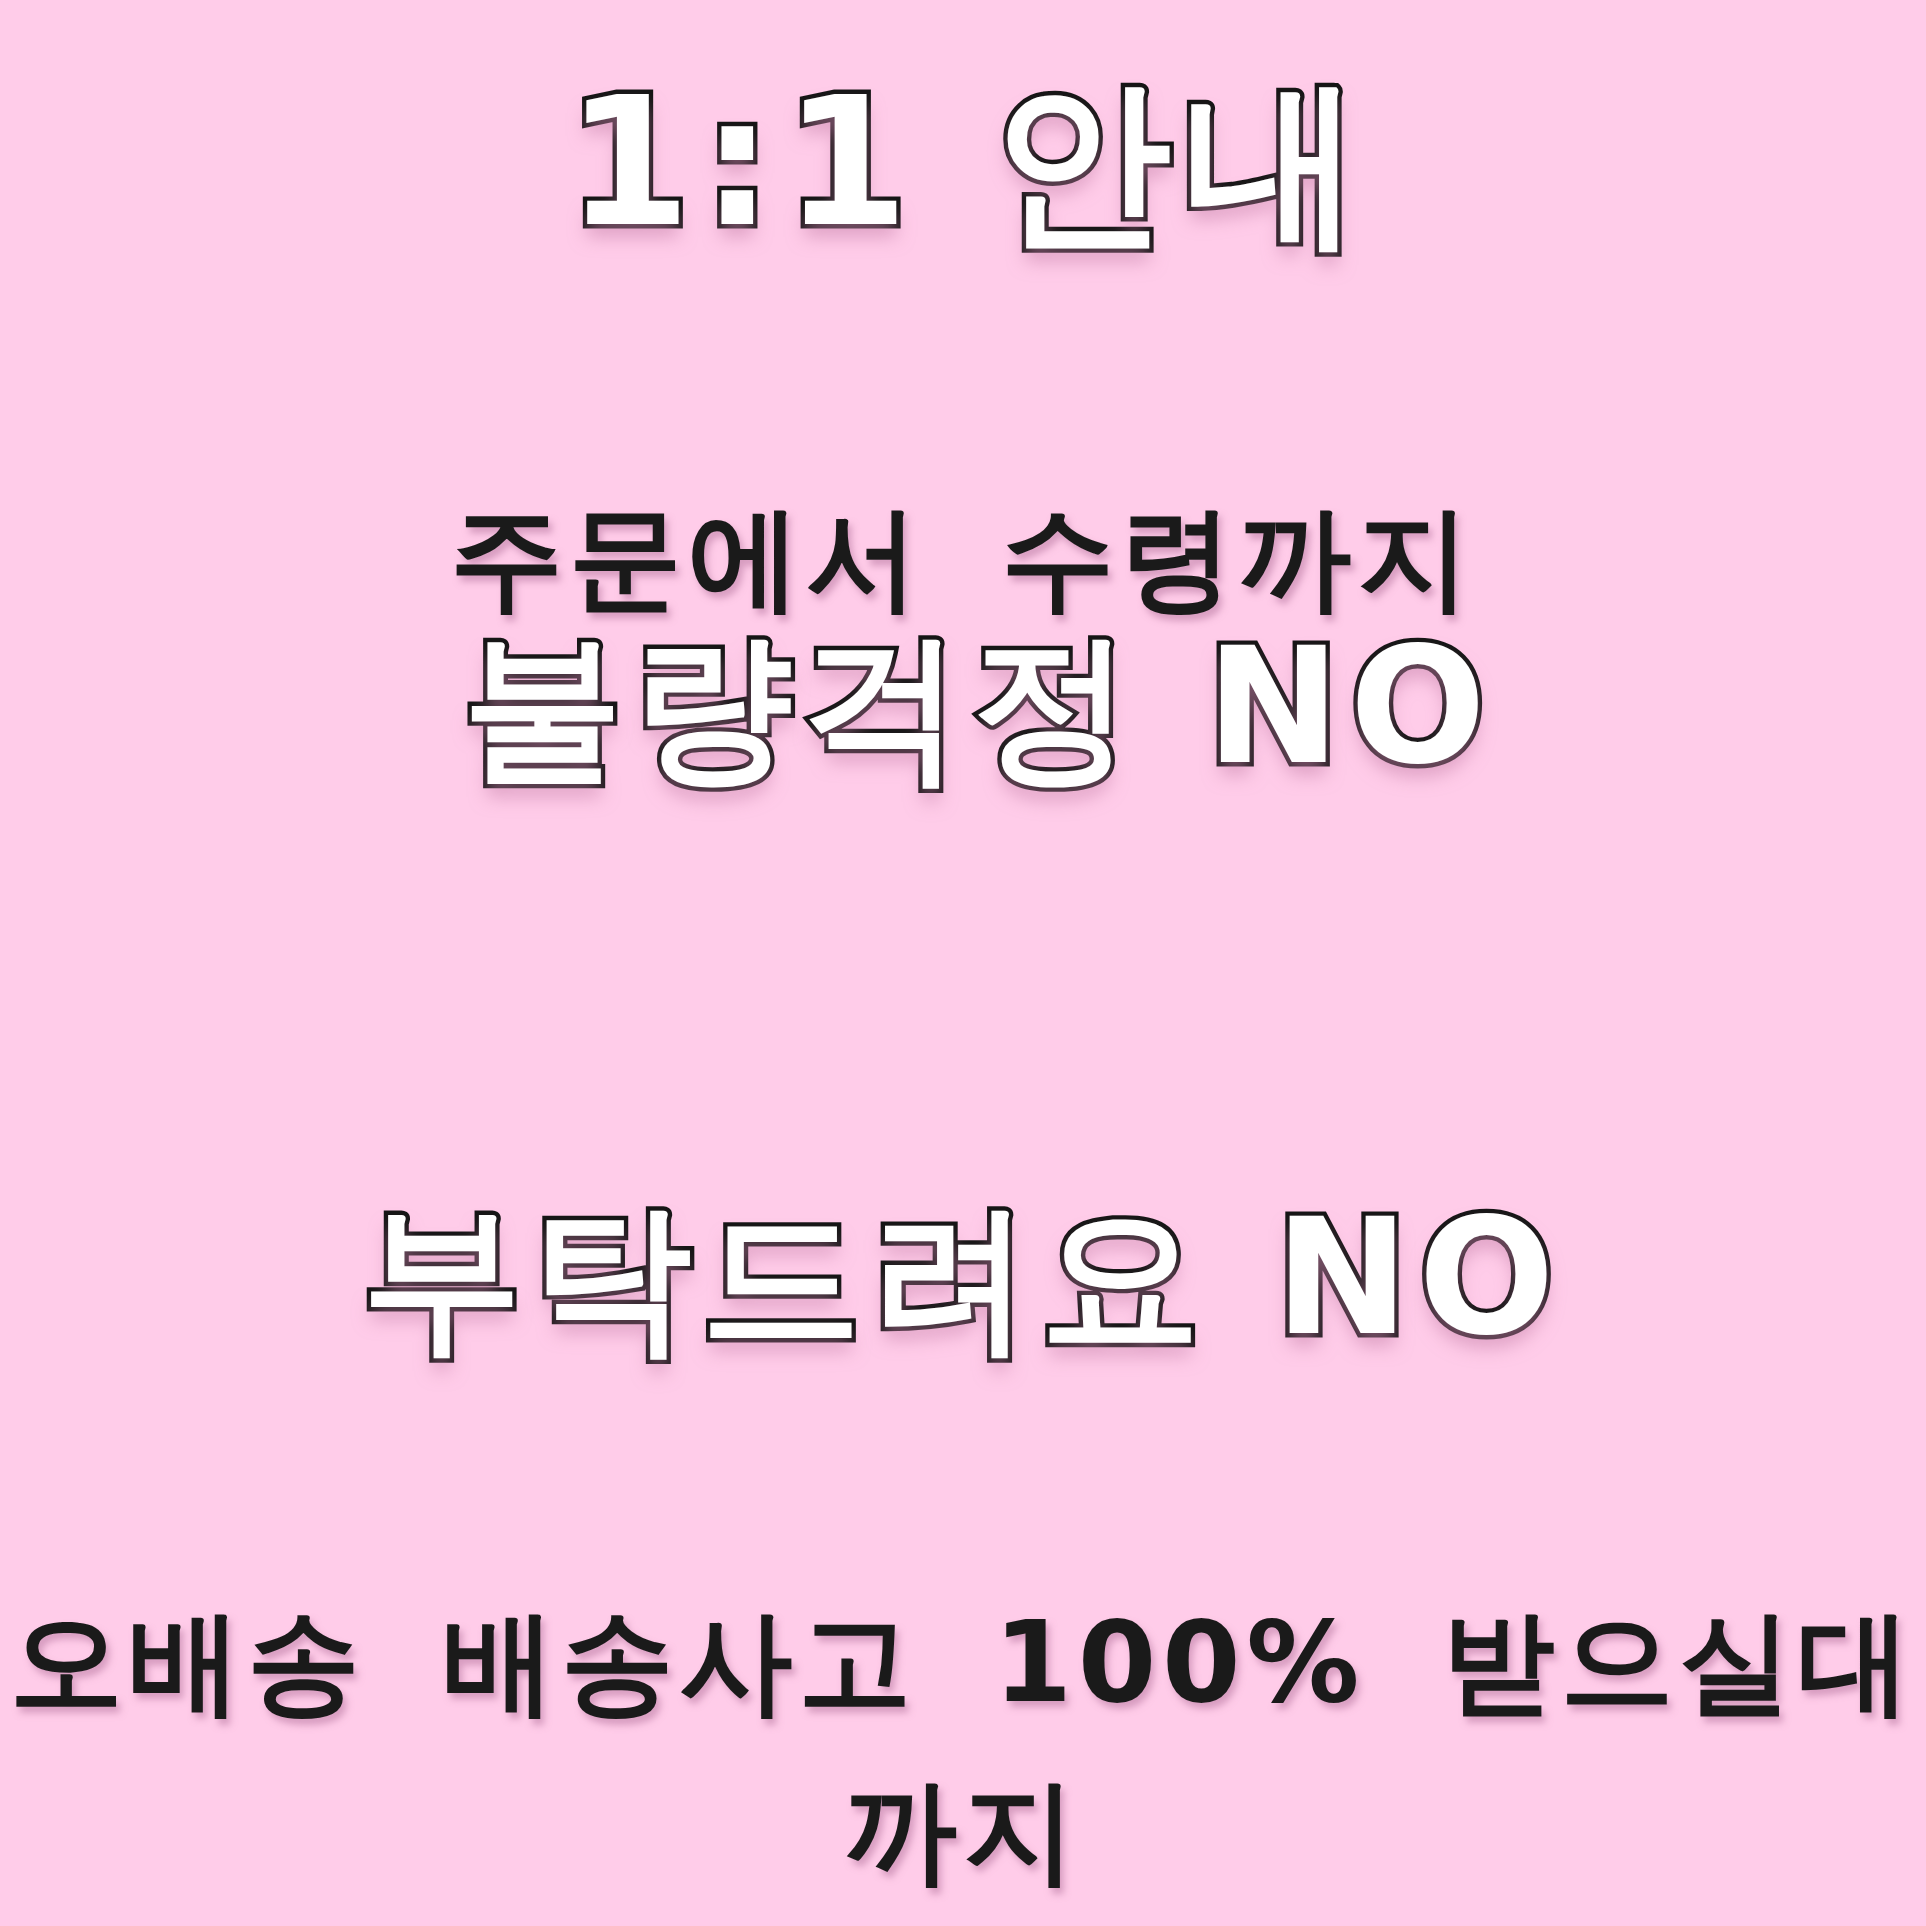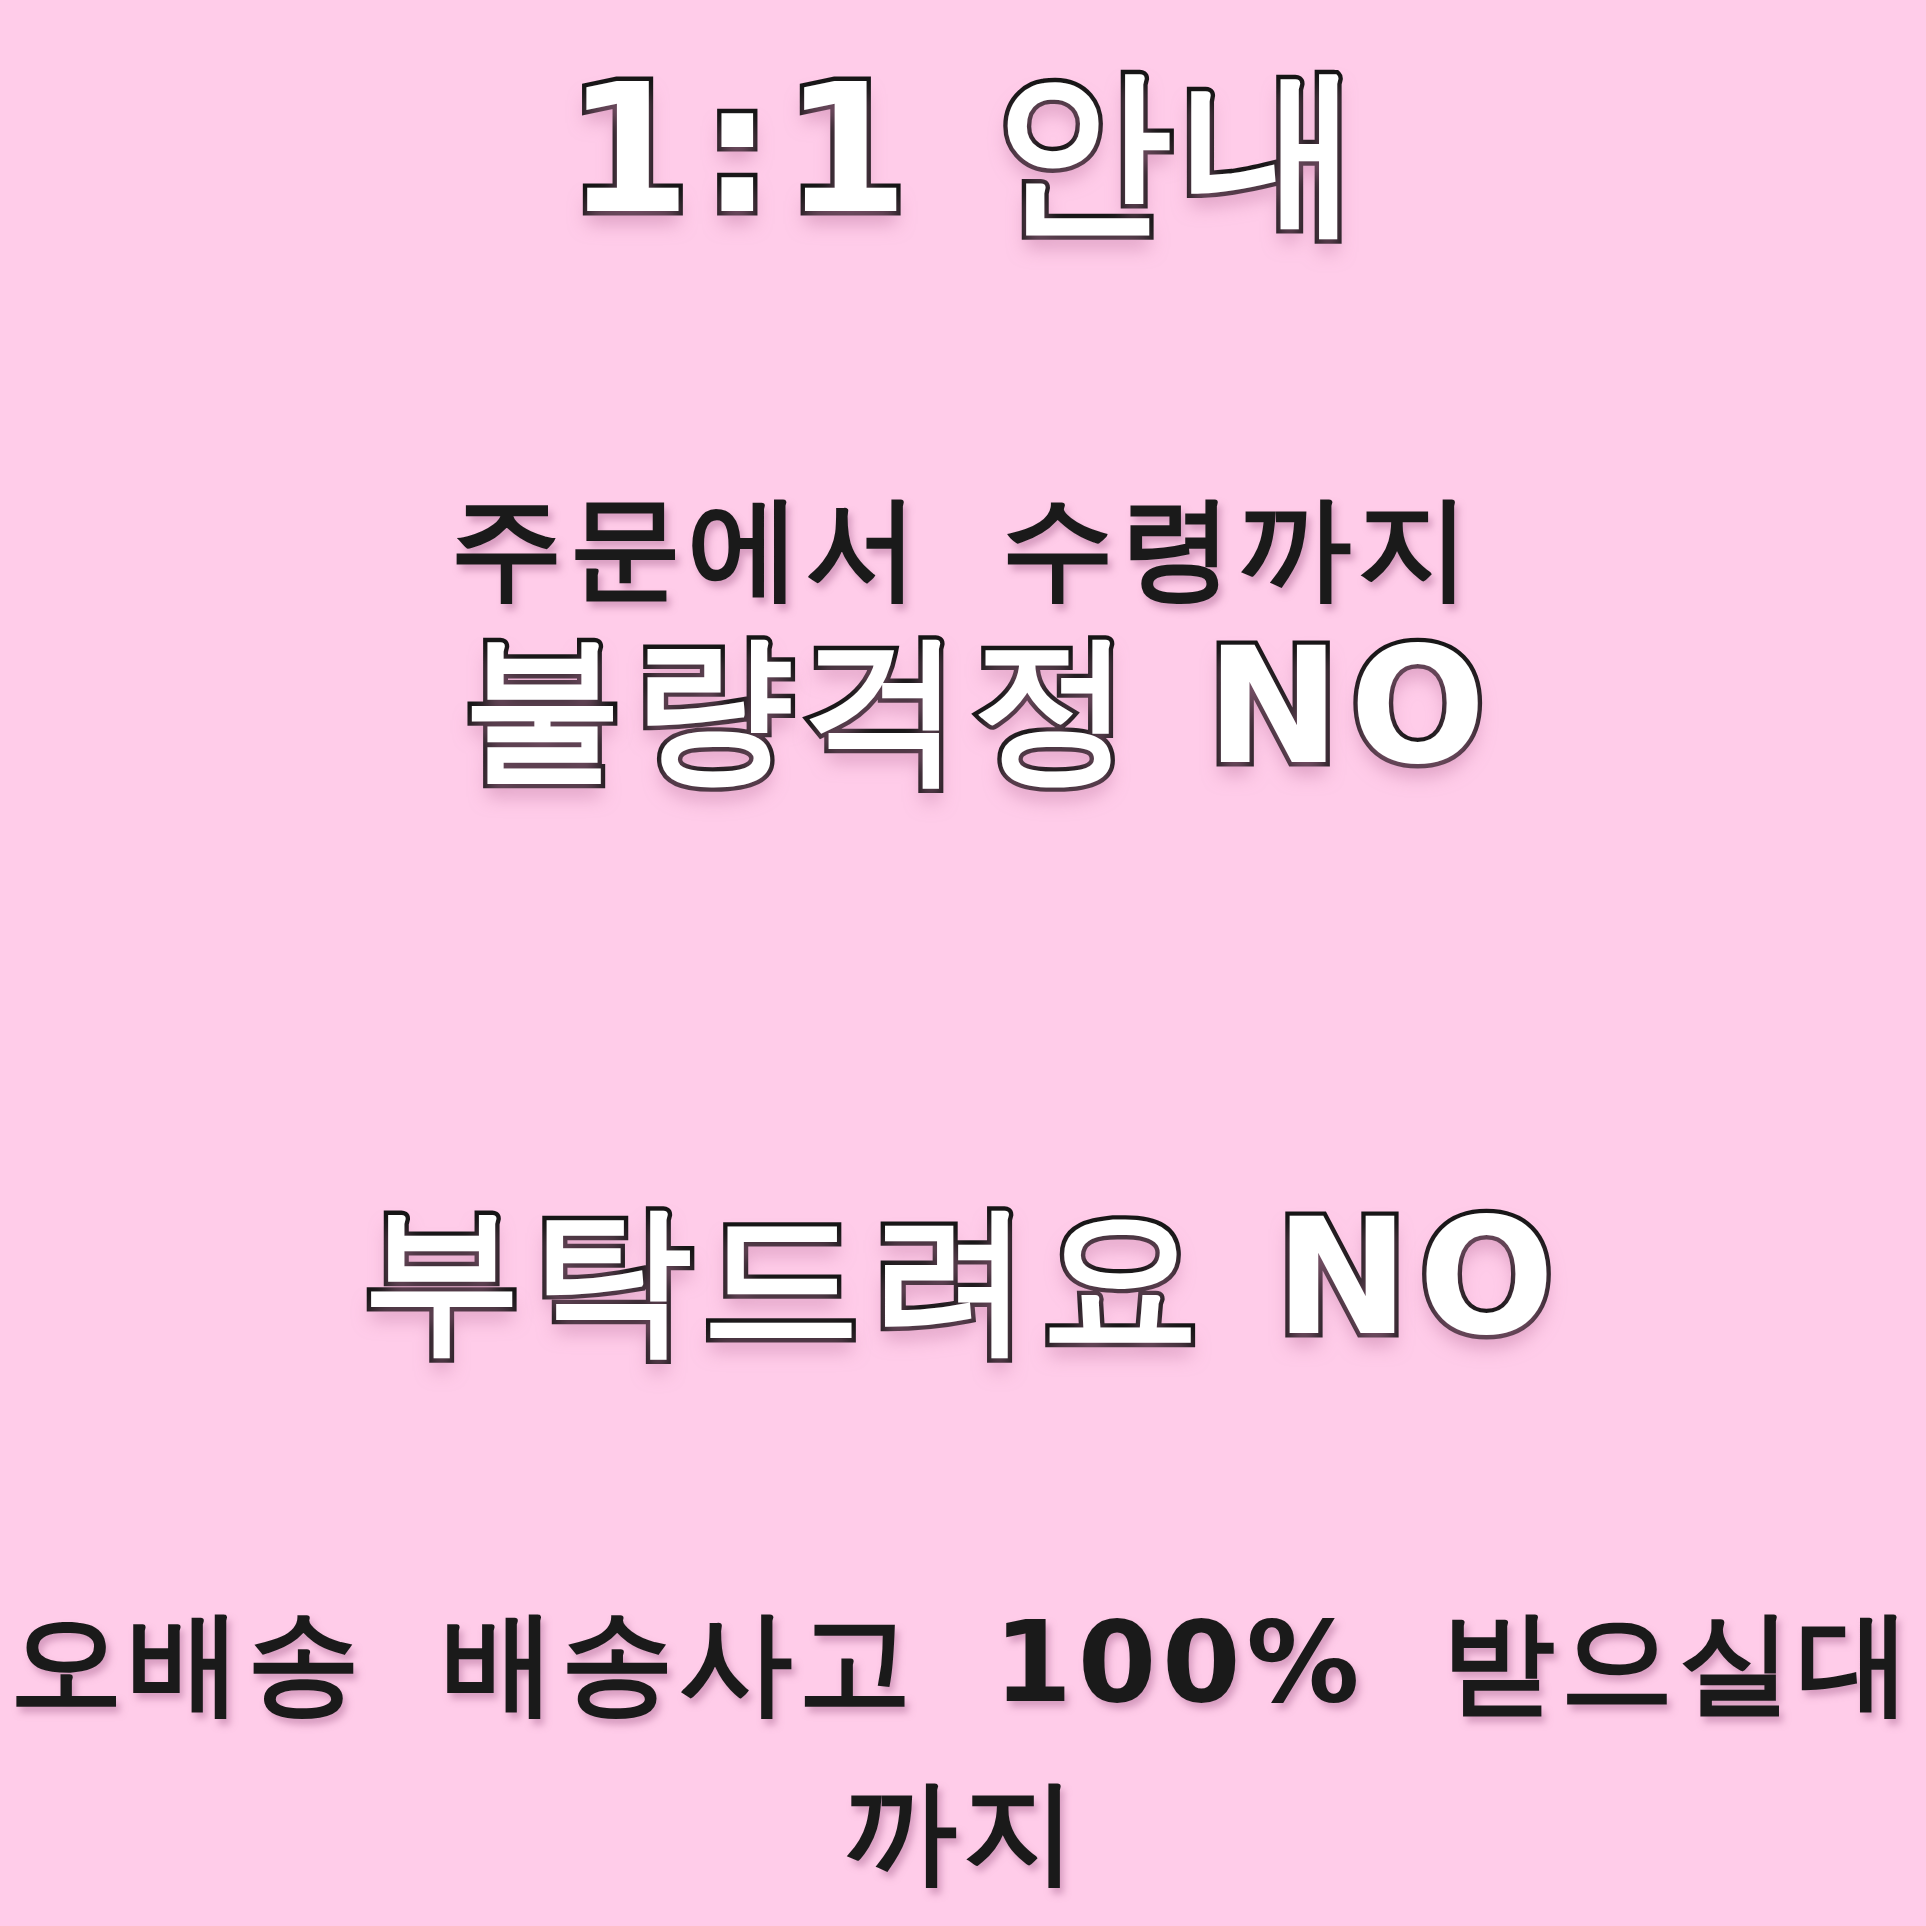--- a/index.html
+++ b/index.html
@@ -39,27 +39,27 @@
   }
   
   .ink {
     color: var(--ink, #1A1A1A);
     font-weight: bold;
     letter-spacing: 0.05em;
     word-spacing: 0.28em;
     text-shadow: 3.8px 6.3px 7.5px rgba(176, 110, 152, 0.5);
   }
   .title {
-    top: 47px;
+    top: 60px;
     font-size: 179px;
     line-height: 1.15;
     padding-left: 12px;
   }
   .intro {
-    top: 276px;
+    top: 287px;
     font-size: 113px;
     line-height: 1.6;
   }
   .heading-quality {
     top: 611px;
     font-size: 160px;
     line-height: 1.2;
     margin-left: 32px;
   }
   .para-quality {

